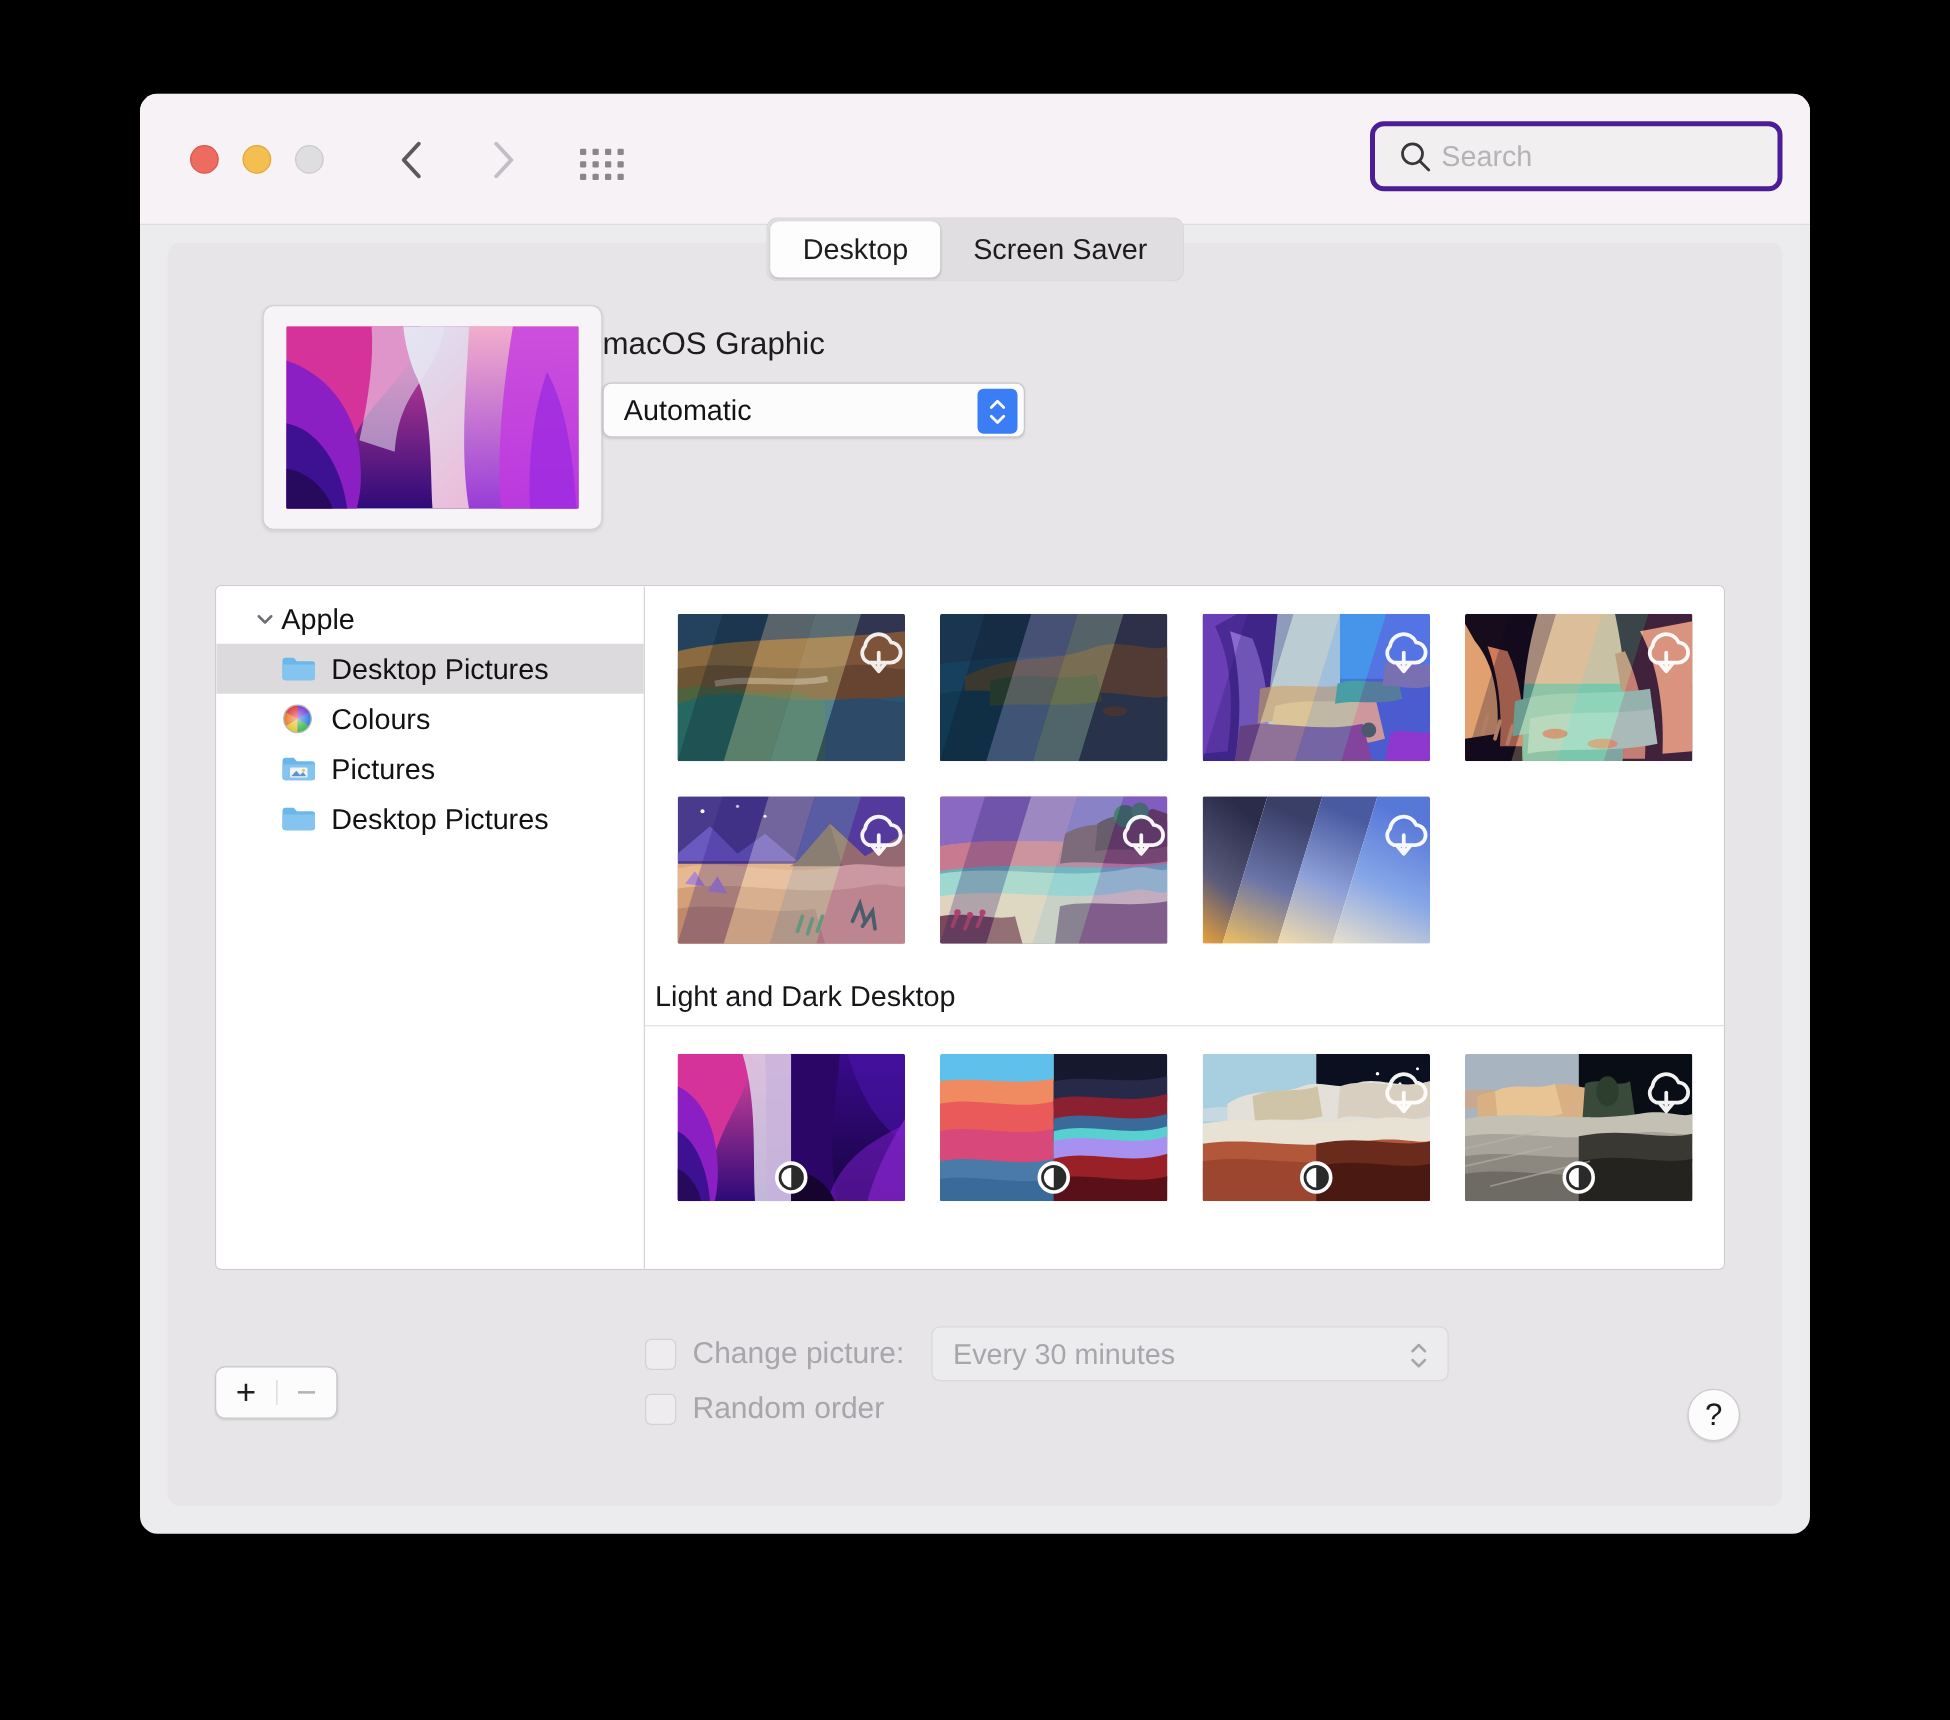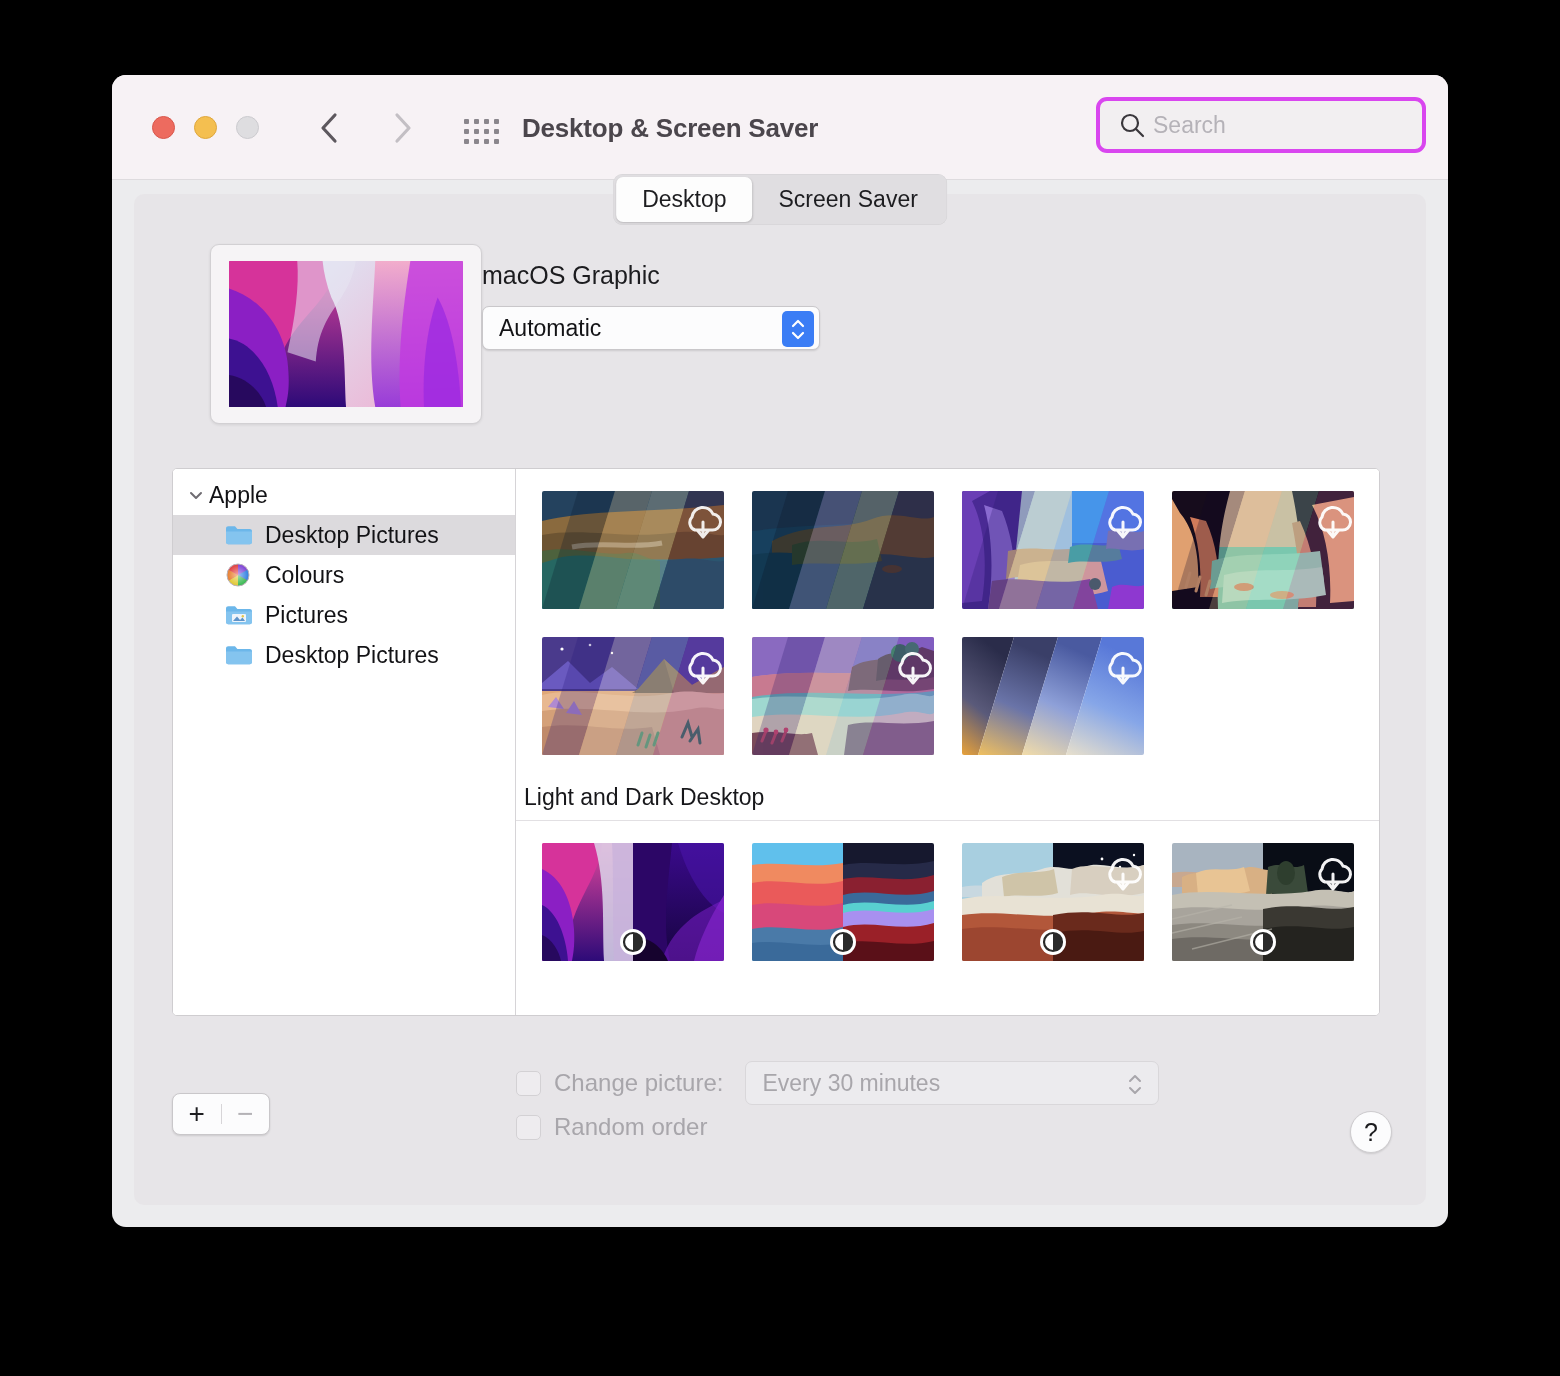--- a/index.html
+++ b/index.html
@@ -54,21 +54,21 @@
   .win-title {
     position: absolute; left: 410px; top: 38px;
     font-size: 26px; font-weight: bold; color: #4b464c;
     letter-spacing: -.2px;
   }
 
   .searchwrap {
     position: absolute; right: 22px; top: 22px;
     width: 330px; height: 56px;
     border-radius: 11px;
-    border: 4px solid #d946ef;
+    border: 4px solid #4c1d95;
     background: #f2eff1;
     display: flex; align-items: center;
     padding: 0 12px;
   }
   .search-icon { flex: none; margin-left: 6px; margin-right: 6px; }
   .caret { width: 2px; height: 25px; background: #23222a; margin-right: 1px; }
   .search-input {
     flex: 1; border: none; outline: none; background: transparent;
     font-family: "Liberation Sans", sans-serif;
     font-size: 23px; color: #2a2a30;
@@ -146,21 +146,21 @@
     overflow: hidden;
   }
   .sidebar {
     width: 343px; flex: none;
     background: #fff;
     border-right: 1px solid #d6d4d7;
     padding-top: 6px;
   }
   .srow {
     display: flex; align-items: center;
-    height: 40px; padding-left: 10px;
+    height: 40px; padding-left: 26px;
     font-size: 23px; color: #121215;
   }
   .srow.selected { background: #dcdadd; }
   .disc { width: 26px; flex: none; display: flex; align-items: center; justify-content: center; }
   .srow.child { padding-left: 52px; }
   .s-ico { width: 30px; flex: none; margin-right: 10px; display: flex; align-items: center; }
   .s-label { white-space: nowrap; }
 
   .gridpane { flex: 1; overflow: hidden; background: #fff; }
   .sec-head {
@@ -262,21 +262,20 @@
       <i></i>
         <i></i>
         <i></i>
         <i></i>
       <i></i>
         <i></i>
         <i></i>
         <i></i>
     </div>
 
-    <div class="win-title">Desktop &amp; Screen Saver</div>
 
     <div class="searchwrap">
       <svg class="search-icon" width="28" height="28" viewBox="0 0 28 28">
         <circle cx="12" cy="12" r="8" fill="none" stroke="#3a373c" stroke-width="2.2"></circle>
         <line x1="18" y1="18" x2="25" y2="25" stroke="#3a373c" stroke-width="2.2" stroke-linecap="round"></line>
       </svg>
       <span class="caret"></span>
       <input class="search-input" type="text" placeholder="Search" style="">
     </div>
   </div>

